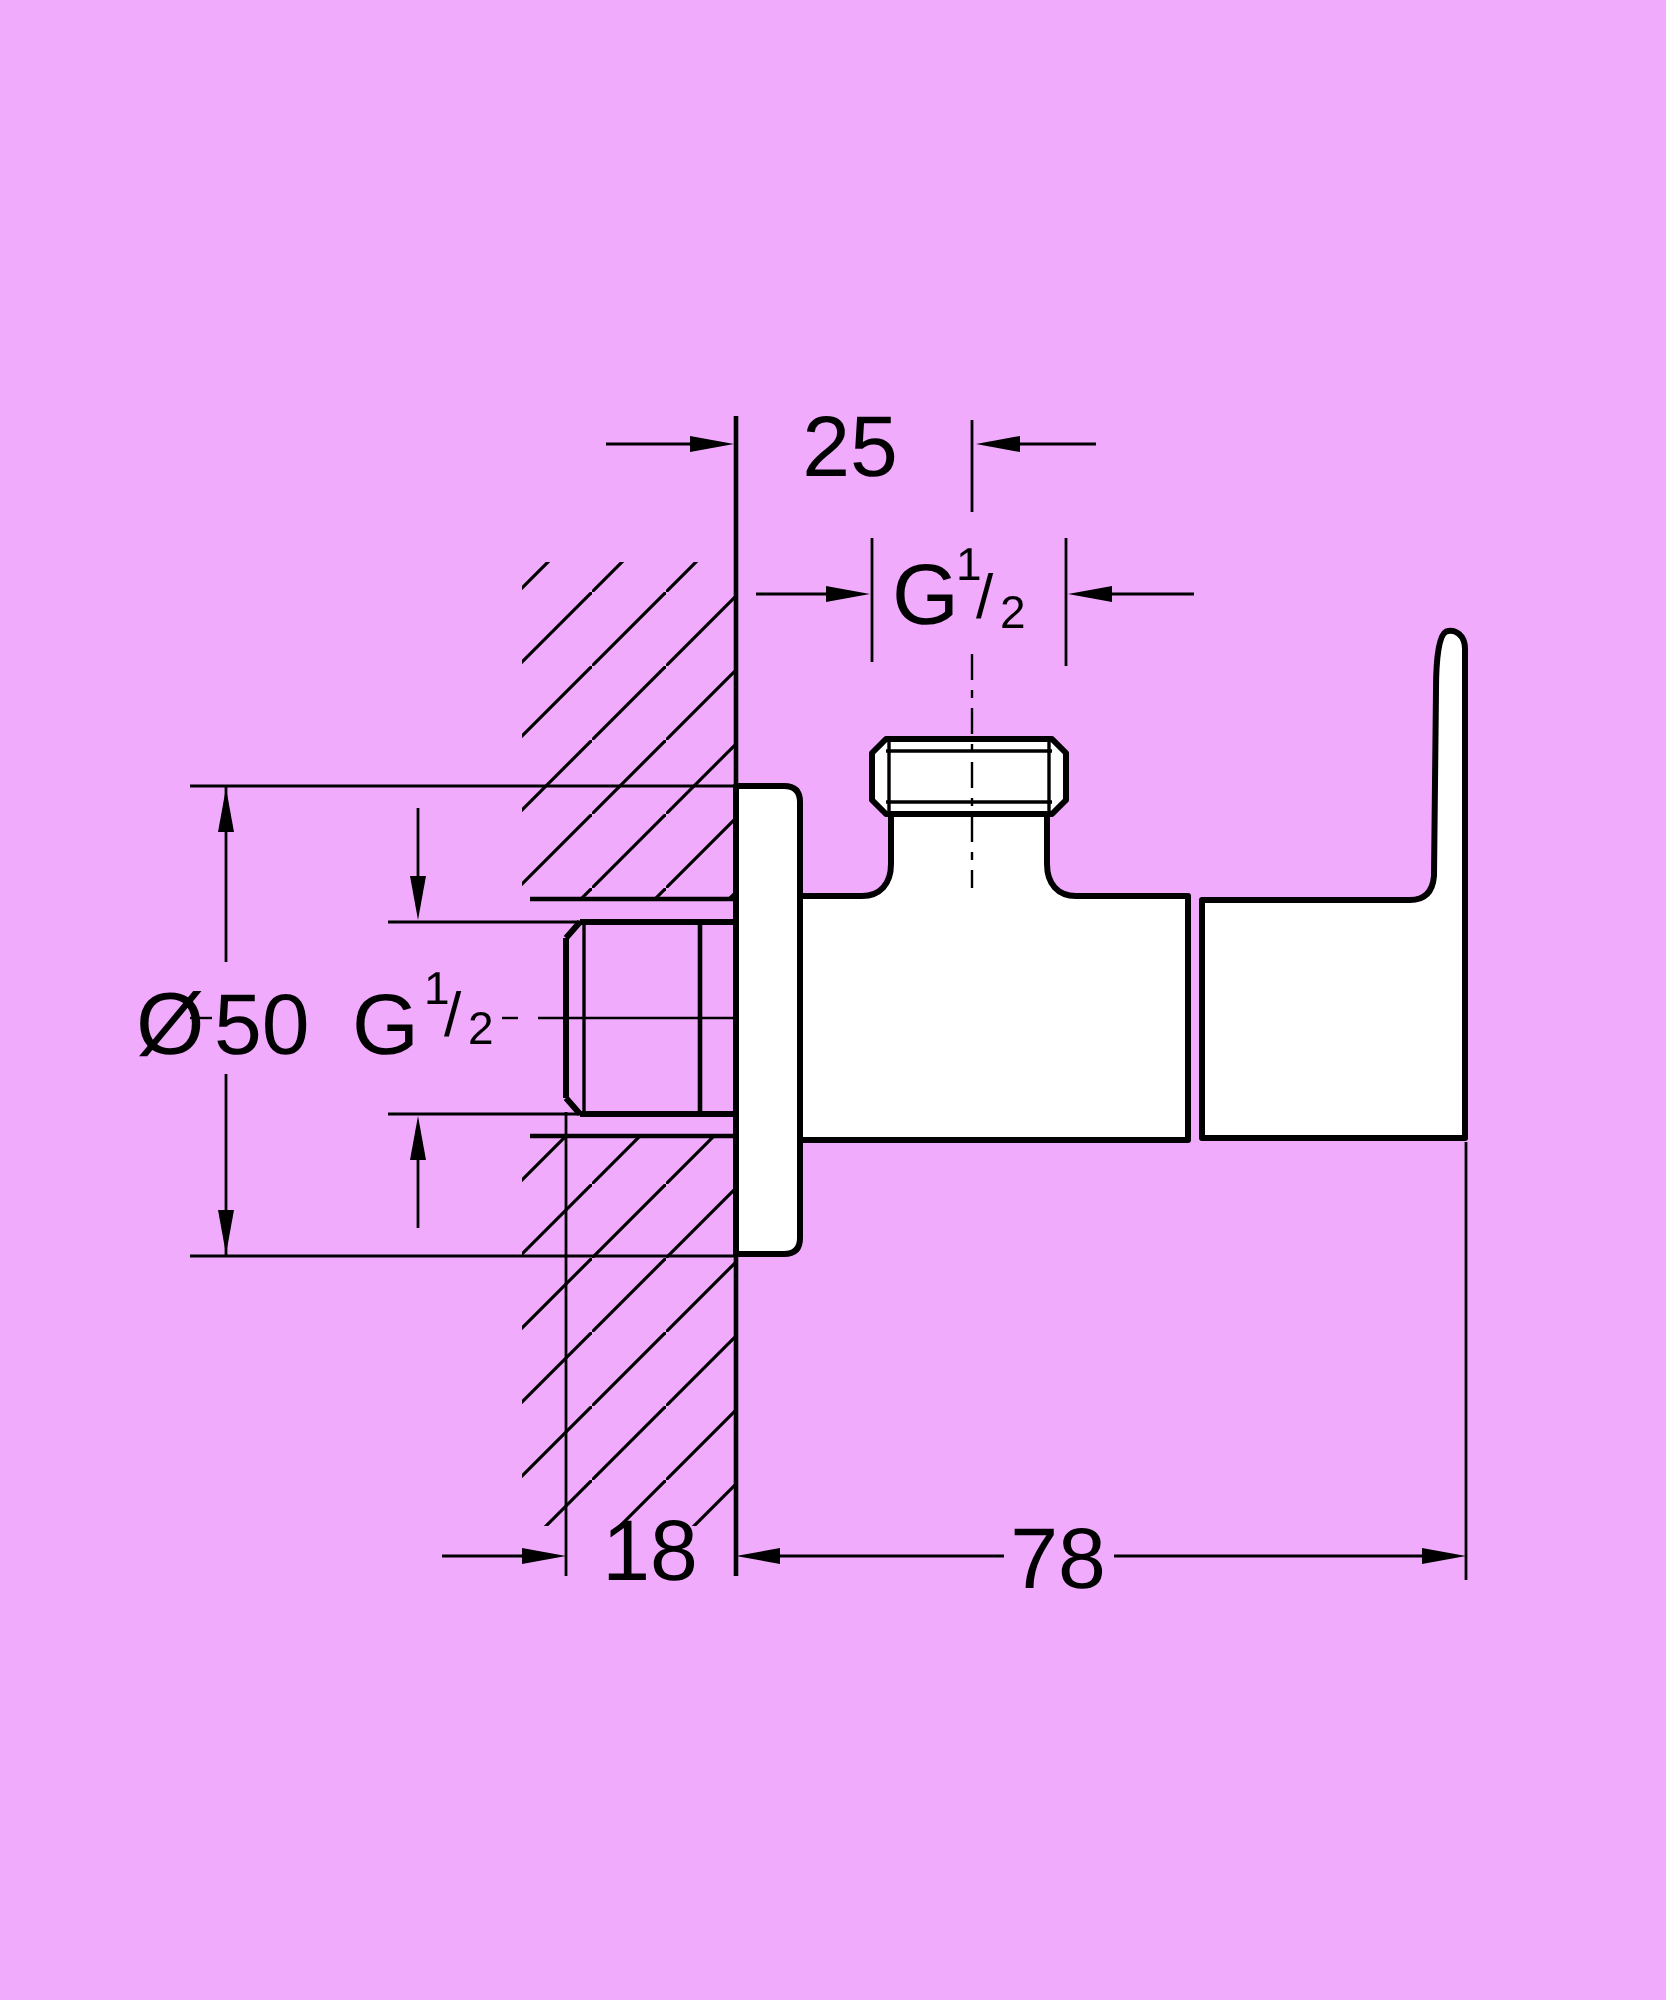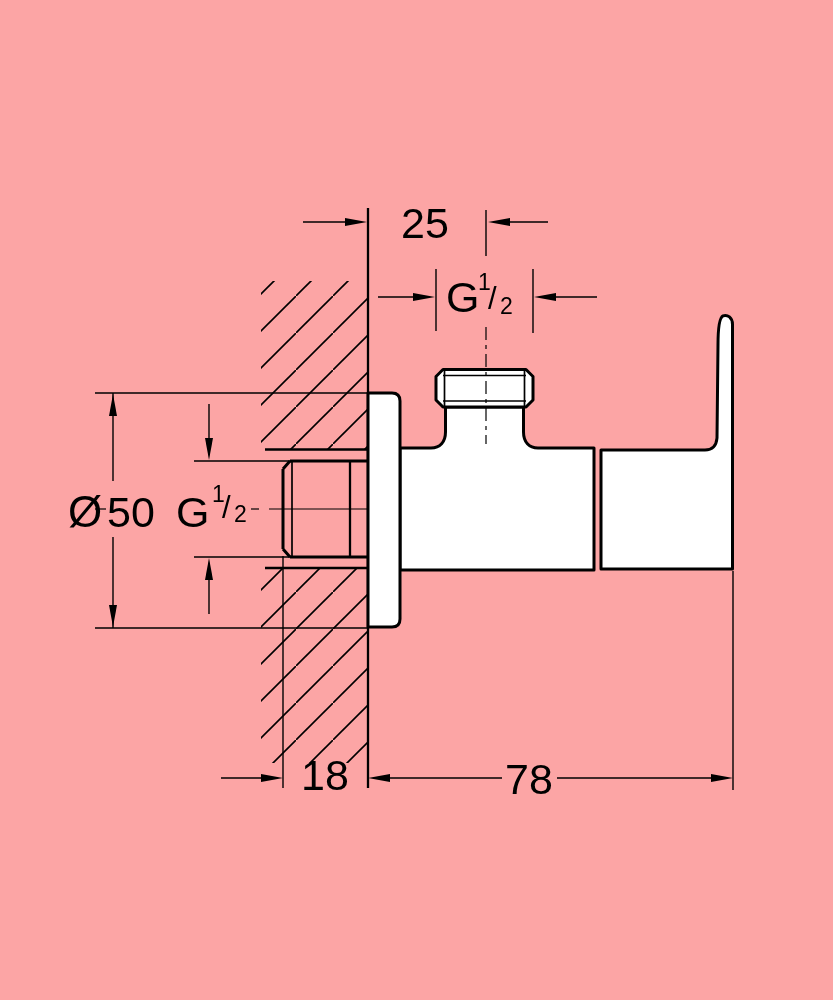--- a/index.html
+++ b/index.html
@@ -1,16 +1,16 @@
 <!DOCTYPE html>
 <html><head>
 <meta charset="utf-8">
 <style>
   html,body{margin:0;padding:0;background:#ffffff;}
-  .canvas{width:833px;height:1000px;background:#fca5a5;position:relative;margin:0;}
+  .canvas{width:833px;height:1000px;background:#f0abfc;position:relative;margin:0;}
   svg{display:block;}
   .obj{stroke:#000;stroke-width:3;fill:#fff;stroke-linejoin:round;}
   .obj-line{stroke:#000;stroke-width:3;fill:none;stroke-linejoin:round;}
   .obj-med{stroke:#000;stroke-width:2.3;fill:none;}
   .obj-thin{stroke:#000;stroke-width:1.7;fill:none;}
   .dimline{stroke:#000;stroke-width:1.4;fill:none;}
   .centerline{stroke:#000;stroke-width:1.2;fill:none;}
   .arrow{fill:#000;stroke:none;}
   .hatchline{stroke:#000;stroke-width:1.6;}
   text{font-family:"Liberation Sans","DejaVu Sans",sans-serif;fill:#000;}

